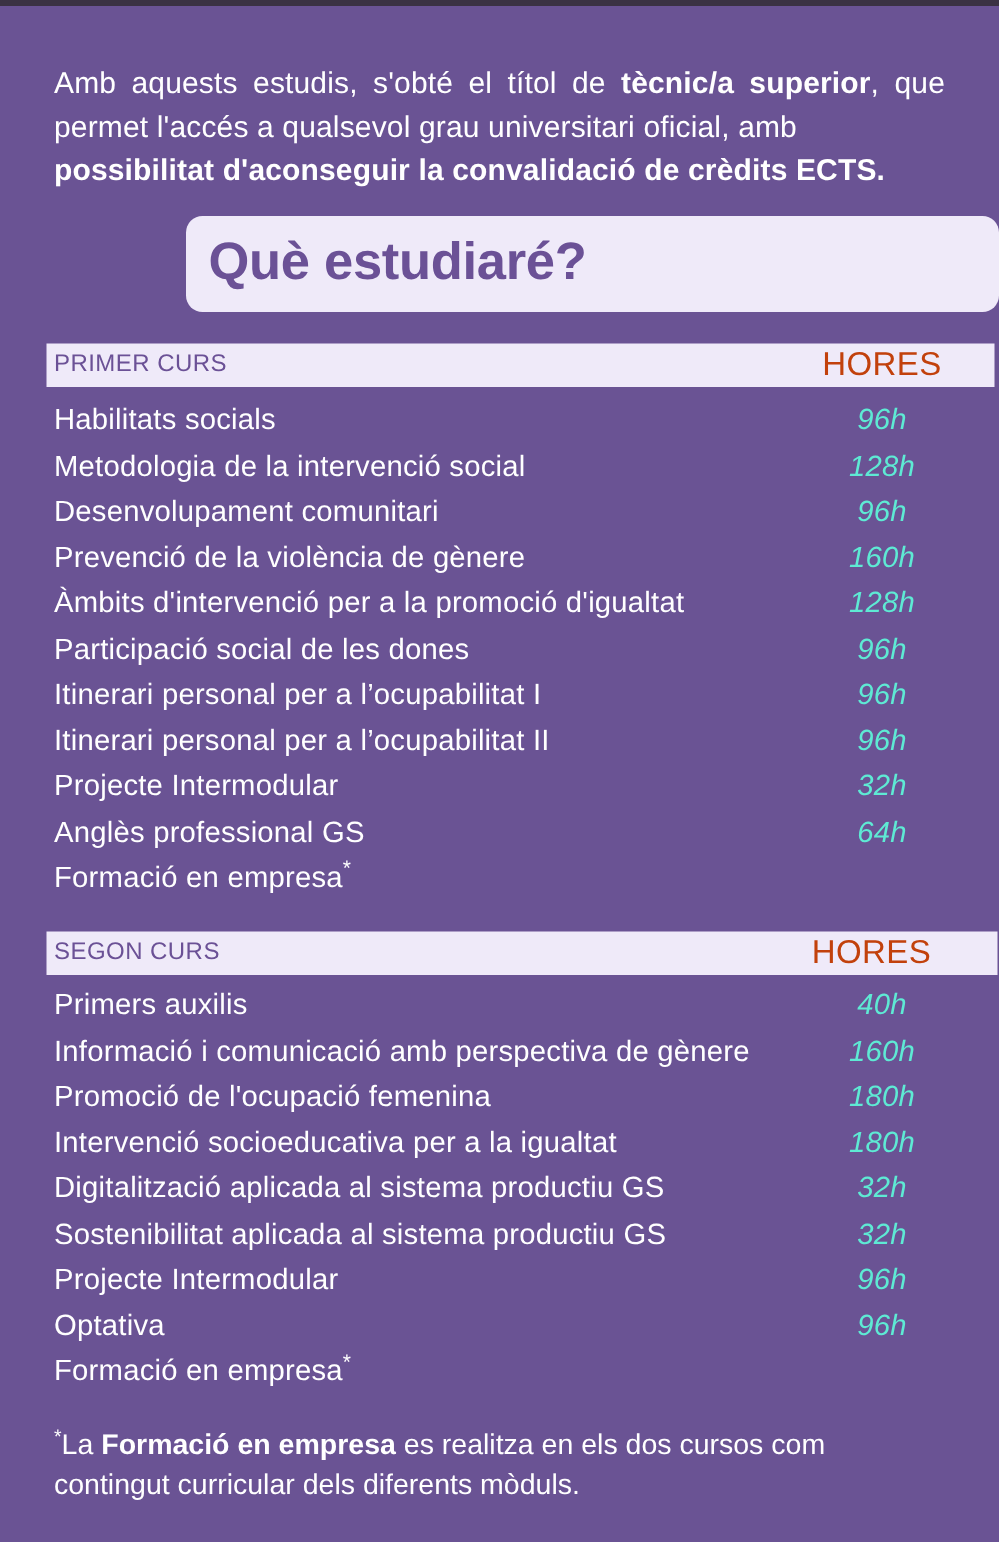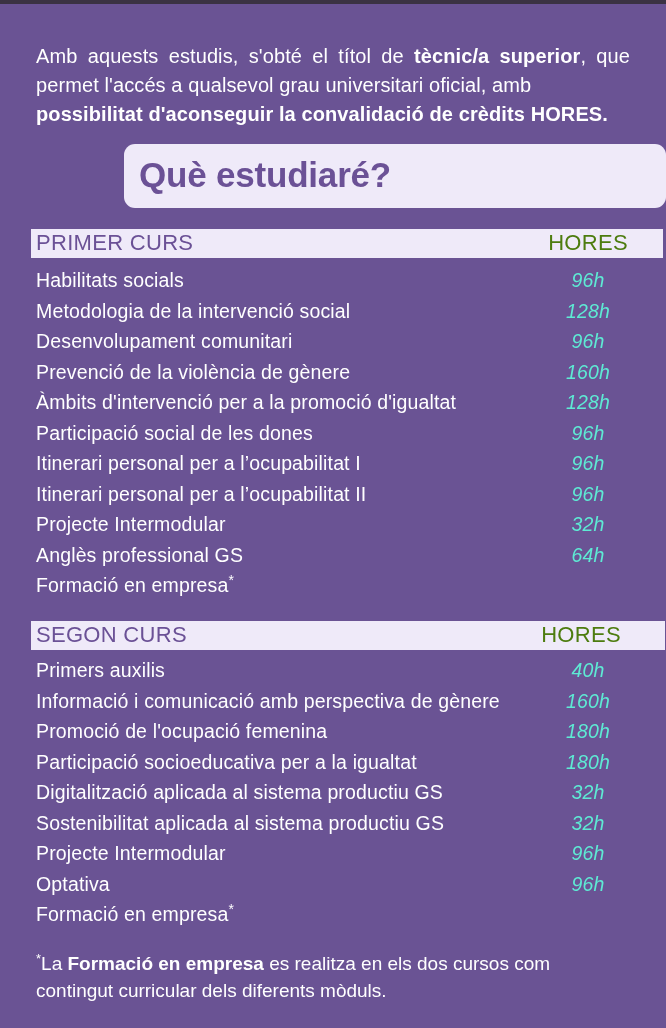--- a/index.html
+++ b/index.html
@@ -70,29 +70,29 @@
     height: 29px;
     background: #efeaf9;
     left: 31px;
   }
   .section-head .sh-label {
     position: absolute;
     left: 5px;
     top: 50%;
     transform: translateY(-54%);
     color: #6b5196;
-    font-size: 22px;
+    font-size: 16px;
     letter-spacing: .3px;
     white-space: nowrap;
   }
   .section-head .sh-hours {
     position: absolute;
     top: 50%;
     transform: translate(-50%, -54%);
-    color: #4d7c0f;
+    color: #c2410c;
     font-size: 22px;
     letter-spacing: .3px;
     white-space: nowrap;
     text-align: right;
   }
 
   #head-primer { top: 229px; width: 632px; }
   #head-primer .sh-hours { left: 557px; }
 
   #head-segon  { top: 621px; width: 634px; }
@@ -156,21 +156,21 @@
     line-height: 0;
   }
   .footnote .lastline { display: block; text-align: left; }
 </style>
 </head>
 <body>
 
 <div class="top-strip"></div>
 
 <p class="intro">
-  <span>Amb aquests estudis, s'obté el títol de </span><span class="b">tècnic/a superior</span><span>, que permet l'accés a qualsevol grau universitari oficial, amb </span><span class="lastline">possibilitat d'aconseguir la convalidació de crèdits HORES.</span>
+  <span>Amb aquests estudis, s'obté el títol de </span><span class="b">tècnic/a superior</span><span>, que permet l'accés a qualsevol grau universitari oficial, amb </span><span class="lastline">possibilitat d'aconseguir la convalidació de crèdits ECTS.</span>
 </p>
 
 <div class="title-banner">
   <span class="title-text">Què estudiaré?</span>
 </div>
 
 <div class="section-head" id="head-primer">
   <span class="sh-label">PRIMER CURS</span>
   <span class="sh-hours">HORES</span>
 </div>
@@ -234,21 +234,21 @@
     </div>
     <div class="row">
       <span class="name">Informació i comunicació amb perspectiva de gènere</span>
       <span class="hours">160h</span>
     </div>
     <div class="row">
       <span class="name">Promoció de l'ocupació femenina</span>
       <span class="hours">180h</span>
     </div>
     <div class="row">
-      <span class="name">Participació socioeducativa per a la igualtat</span>
+      <span class="name">Intervenció socioeducativa per a la igualtat</span>
       <span class="hours">180h</span>
     </div>
     <div class="row">
       <span class="name">Digitalització aplicada al sistema productiu GS</span>
       <span class="hours">32h</span>
     </div>
     <div class="row">
       <span class="name">Sostenibilitat aplicada al sistema productiu GS</span>
       <span class="hours">32h</span>
     </div>

